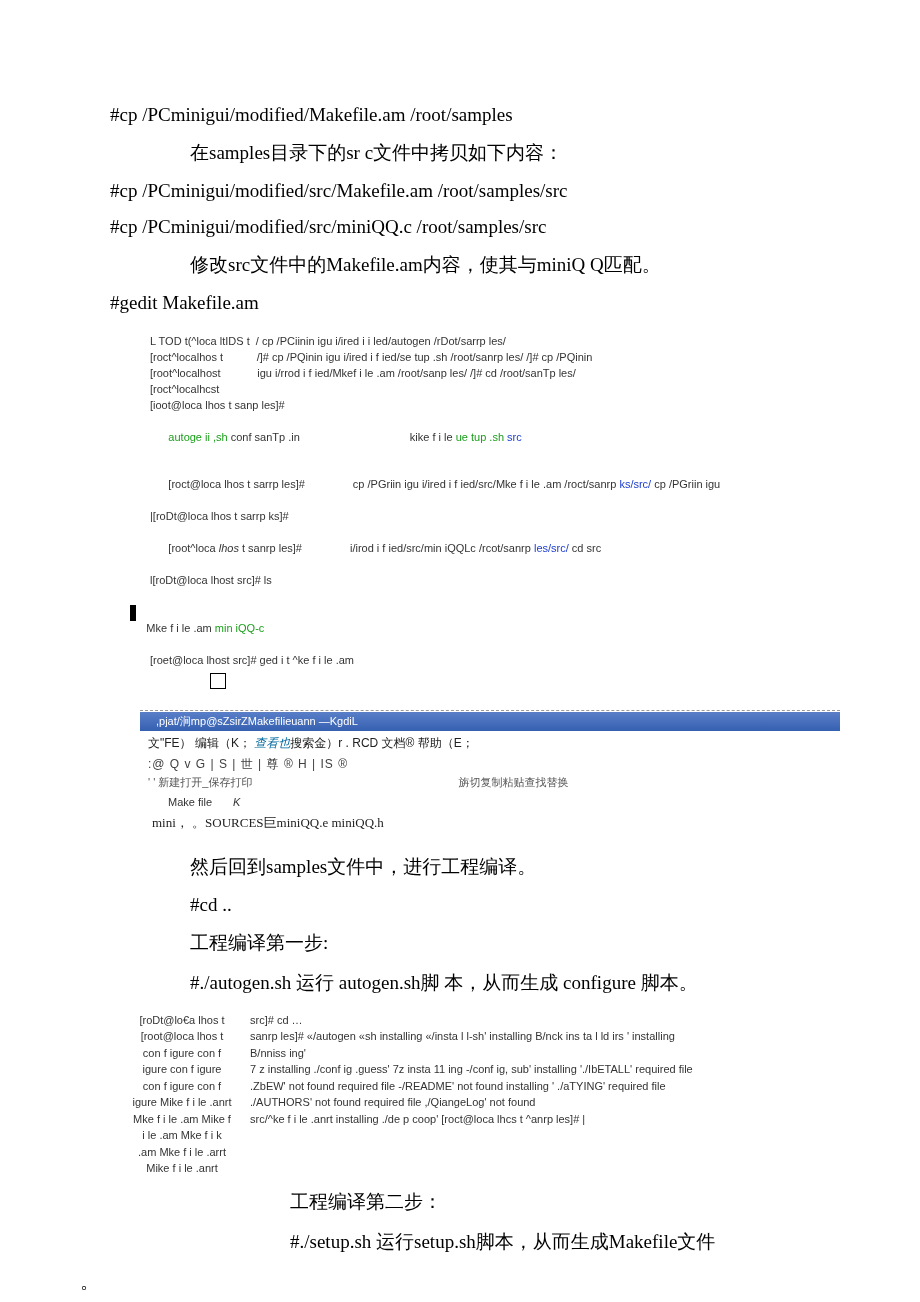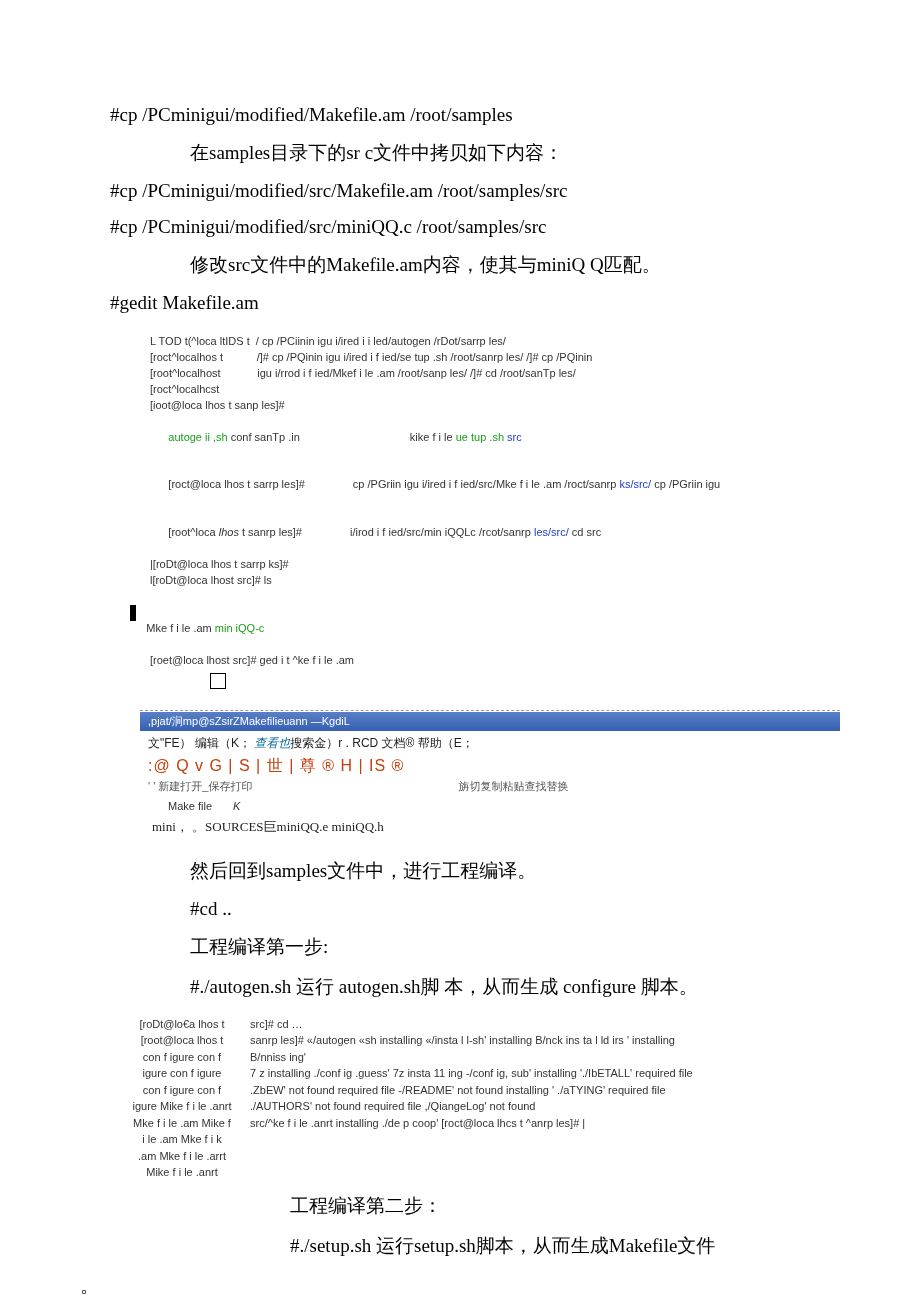--- a/index.html
+++ b/index.html
@@ -54,35 +54,35 @@
   }
   .editor-top-line {
     border-top: 1px dashed #999;
     margin: 2px 0 0 0;
   }
   .editor-titlebar {
     background: linear-gradient(to bottom, #5a7fc8, #3560b0);
     color: #fff;
     font-size: 11px;
     font-family: Arial, sans-serif;
-    padding: 2px 8px;
+    padding: 2px 16px;
     margin-top: 1px;
   }
   .editor-menu {
     font-size: 12px;
     font-family: "SimSun", Arial, sans-serif;
     padding: 4px 8px 2px 8px;
     color: #222;
   }
   .editor-menu .gray { color: #0369a1; font-style: italic; }
   .editor-toolbar {
-    font-size: 16px;
+    font-size: 12px;
     font-family: Arial, sans-serif;
     padding: 2px 8px;
-    color: #c2410c;
+    color: #404040;
     letter-spacing: 1px;
   }
   .editor-toolbar-labels {
     font-size: 11px;
     font-family: "SimSun", Arial, sans-serif;
     padding: 0 8px 4px 8px;
     color: #555;
   }
   .editor-tab {
     font-size: 11px;
@@ -143,24 +143,24 @@
     <div class="line">[roct^localhos t           /]# cp /PQinin igu i/ired i f ied/se tup .sh /root/sanrp les/ /]# cp /PQinin</div>
     <div class="line">[root^localhost            igu i/rrod i f ied/Mkef i le .am /root/sanp les/ /]# cd /root/sanTp les/</div>
     <div class="line">[roct^localhcst</div>
     <div class="line">[ioot@loca lhos t sanp les]#</div>
     <div class="line">
       <span class="green">autoge ii ,sh</span><span> conf sanTp .in</span><span style="display:inline-block;width:110px;"></span><span>kike f i le </span><span class="green">ue tup .sh </span><span class="blue">src</span>
     </div>
     <div class="line">
       <span>[roct@loca lhos t sarrp les]#</span><span style="display:inline-block;width:48px;"></span><span>cp /PGriin igu i/ired i f ied/src/Mke f i le .am /roct/sanrp </span><span class="blue">ks/src/</span><span> cp /PGriin igu</span>
     </div>
+    <div class="line">|[roDt@loca lhos t sarrp ks]#</div>
     <div class="line">
       <span>[root^loca </span><span style="font-style:italic">lhos</span><span> t sanrp les]#</span><span style="display:inline-block;width:48px;"></span><span>i/irod i f ied/src/min iQQLc /rcot/sanrp </span><span class="blue">les/src/</span><span> cd src</span>
     </div>
-    <div class="line">|[roDt@loca lhos t sarrp ks]#</div>
     <div class="line">l[roDt@loca lhost src]# ls</div>
     <div class="line" style="margin-left:-28px;">
       <span class="cursor-mark"></span>
       <span style="margin-left:6px;">Mke f i le .am </span><span class="green">min iQQ-c</span>
     </div>
     <div class="line">[roet@loca lhost src]# ged i t ^ke f i le .am</div>
     <div><span class="square-box"></span></div>
   </div>
 
   <div class="editor-wrap">

